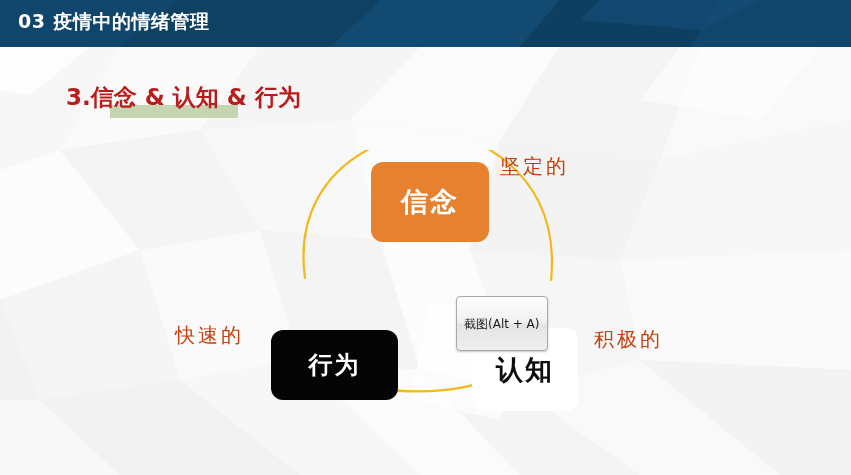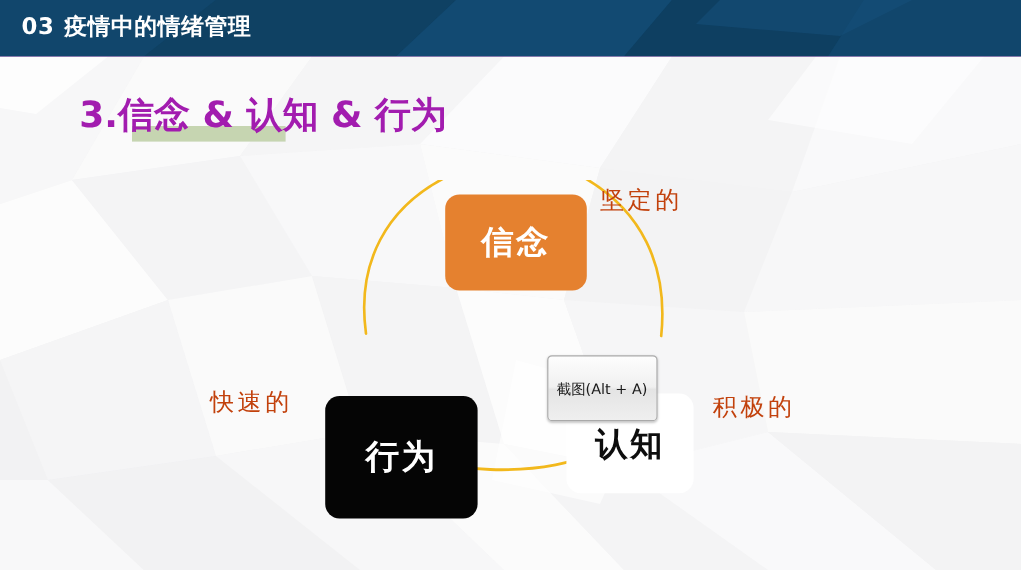--- a/index.html
+++ b/index.html
@@ -69,23 +69,23 @@
   .subtitle-hl {
     position: absolute;
     left: 44px;
     top: 23px;
     width: 128px;
     height: 13px;
     background: #c6d5b1;
   }
   .subtitle {
     position: relative;
-    font-size: 30px;
+    font-size: 23px;
     font-weight: bold;
-    color: #a21caf;
+    color: #b91c1c;
     white-space: nowrap;
     font-family: "DejaVu Sans", "Liberation Sans", sans-serif;
     line-height: 30px;
   }
 
   
   .cycle-arc {
     position: absolute;
     left: 283px;
     top: 150px;
@@ -112,24 +112,24 @@
     height: 80px;
     background: #e5812f;
     color: #ffffff;
     font-size: 27px;
   }
 
   .node-behavior {
     left: 271px;
     top: 294px;
     width: 127px;
-    height: 102px;
+    height: 70px;
     background: #050505;
     color: #ffffff;
-    font-size: 28px;
+    font-size: 24px;
   }
 
   .node-cognition {
     left: 472px;
     top: 292px;
     width: 106px;
     height: 83px;
     background: #ffffff;
     color: #0d0d0d;
     font-size: 27px;

